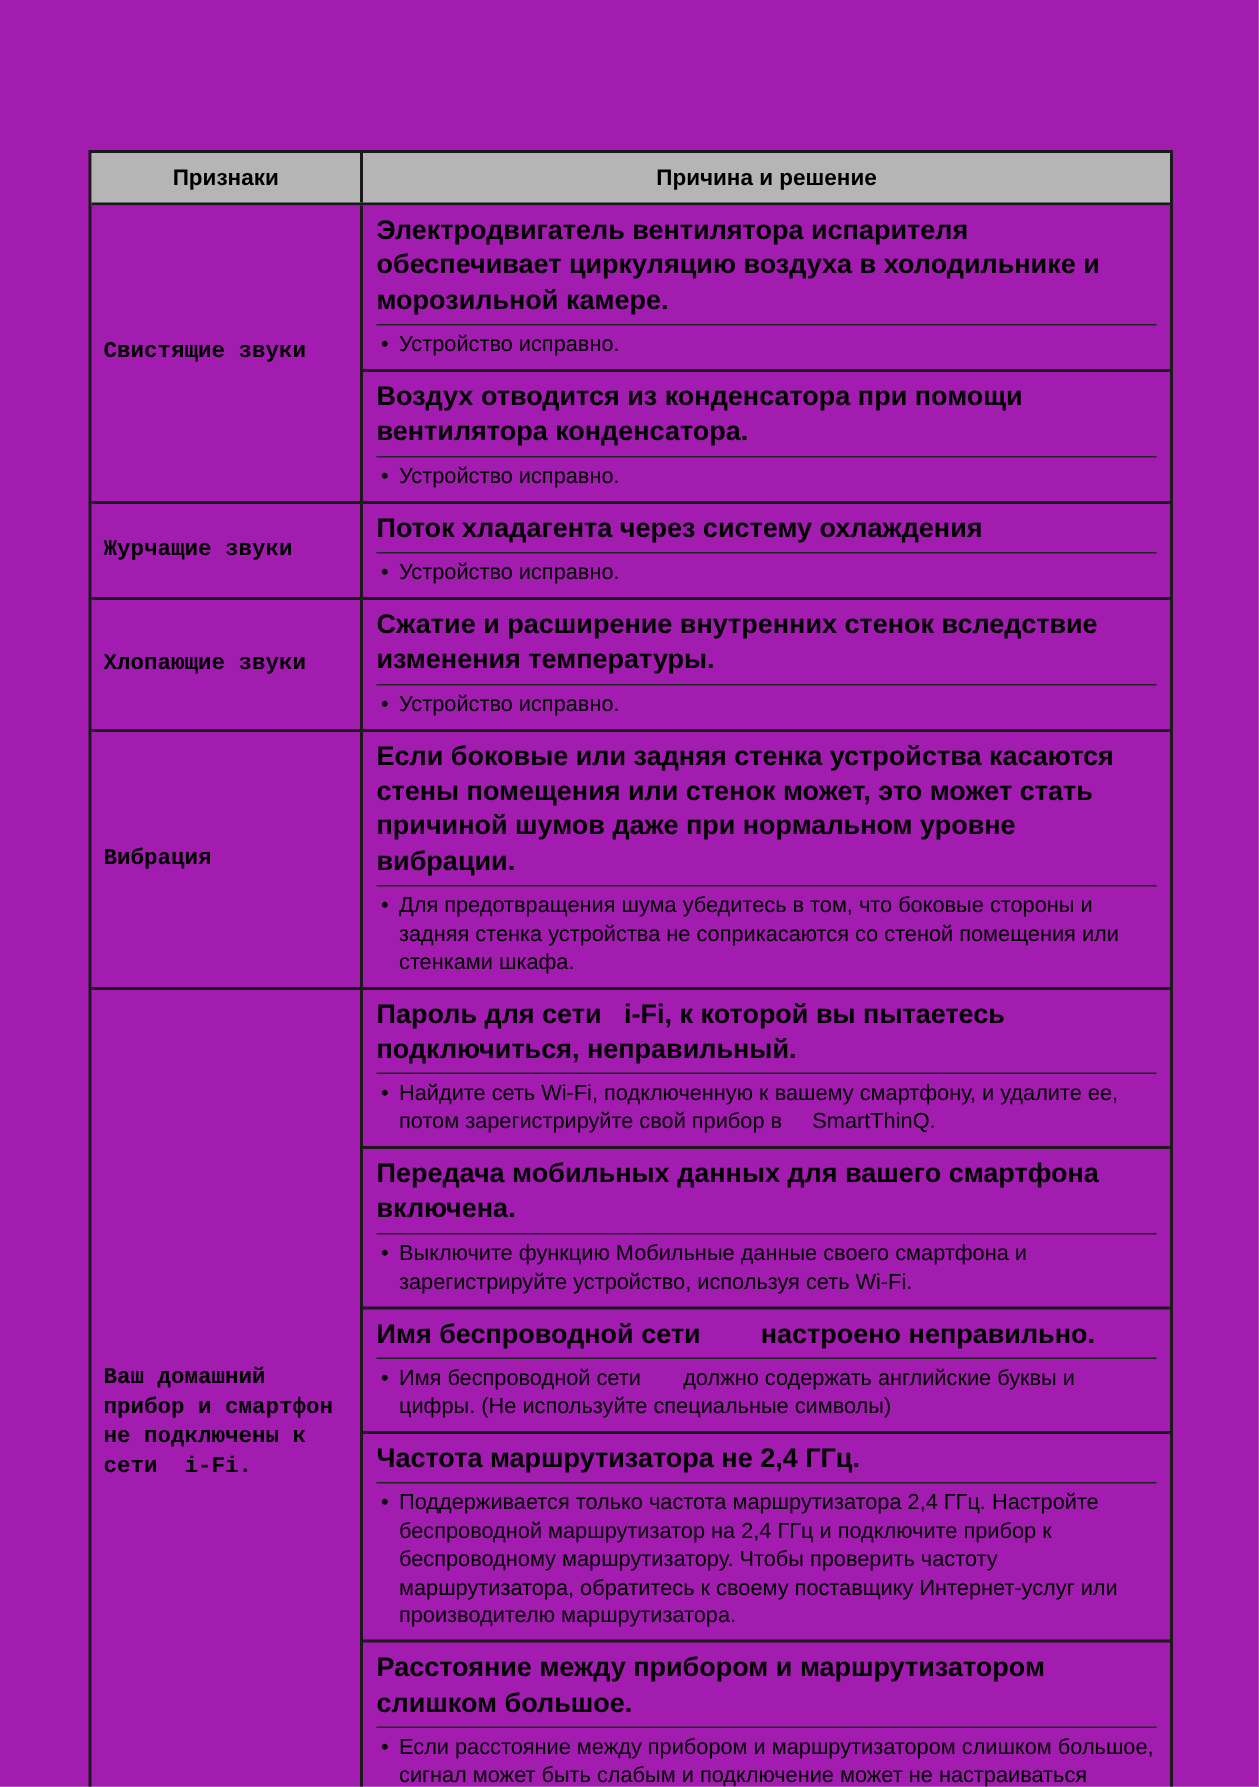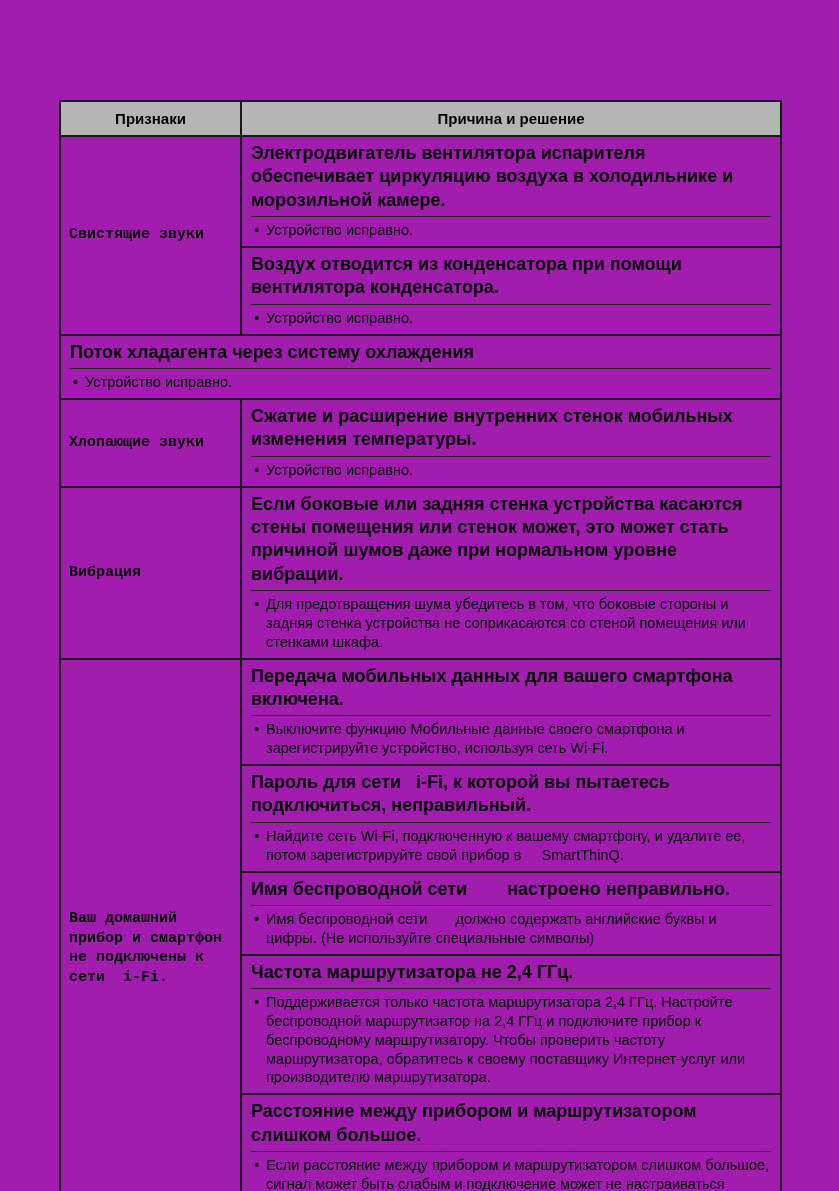--- a/index.html
+++ b/index.html
@@ -102,34 +102,37 @@
               <div class="cause-title">Электродвигатель вентилятора испарителя обеспечивает циркуляцию воздуха в холодильнике и морозильной камере.</div>
               <div class="solution-item">Устройство исправно.</div>
             </div>
             <div class="cause-block">
               <div class="cause-title">Воздух отводится из конденсатора при помощи вентилятора конденсатора.</div>
               <div class="solution-item">Устройство исправно.</div>
             </div>
           </div>
         </div>
         <div class="ts-row">
+          <div class="cell-symptom">
+            <div>Журчащие звуки</div>
+          </div>
           <div class="cell-cause">
             <div class="cause-block">
               <div class="cause-title">Поток хладагента через систему охлаждения</div>
               <div class="solution-item">Устройство исправно.</div>
             </div>
           </div>
         </div>
         <div class="ts-row">
           <div class="cell-symptom">
             <div>Хлопающие звуки</div>
           </div>
           <div class="cell-cause">
             <div class="cause-block">
-              <div class="cause-title">Сжатие и расширение внутренних стенок мобильных изменения температуры.</div>
+              <div class="cause-title">Сжатие и расширение внутренних стенок вследствие изменения температуры.</div>
               <div class="solution-item">Устройство исправно.</div>
             </div>
           </div>
         </div>
         <div class="ts-row">
           <div class="cell-symptom">
             <div>Вибрация</div>
           </div>
           <div class="cell-cause">
             <div class="cause-block">
@@ -137,26 +140,26 @@
               <div class="solution-item">Для предотвращения шума убедитесь в том, что боковые стороны и задняя стенка устройства не соприкасаются со стеной помещения или стенками шкафа.</div>
             </div>
           </div>
         </div>
         <div class="ts-row">
           <div class="cell-symptom">
             <div>Ваш домашний прибор и смартфон не подключены к сети &nbsp;i-Fi.</div>
           </div>
           <div class="cell-cause">
             <div class="cause-block">
+              <div class="cause-title">Пароль для сети &nbsp;&nbsp;i-Fi, к которой вы пытаетесь подключиться, неправильный.</div>
+              <div class="solution-item">Найдите сеть Wi-Fi, подключенную к вашему смартфону, и удалите ее, потом зарегистрируйте свой прибор в &nbsp;&nbsp;&nbsp;&nbsp;SmartThinQ.</div>
+            </div>
+            <div class="cause-block">
               <div class="cause-title">Передача мобильных данных для вашего смартфона включена.</div>
               <div class="solution-item">Выключите функцию Мобильные данные своего смартфона и зарегистрируйте устройство, используя сеть Wi-Fi.</div>
-            </div>
-            <div class="cause-block">
-              <div class="cause-title">Пароль для сети &nbsp;&nbsp;i-Fi, к которой вы пытаетесь подключиться, неправильный.</div>
-              <div class="solution-item">Найдите сеть Wi-Fi, подключенную к вашему смартфону, и удалите ее, потом зарегистрируйте свой прибор в &nbsp;&nbsp;&nbsp;&nbsp;SmartThinQ.</div>
             </div>
             <div class="cause-block">
               <div class="cause-title">Имя беспроводной сети &nbsp;&nbsp;&nbsp;&nbsp;&nbsp;&nbsp; настроено неправильно.</div>
               <div class="solution-item">Имя беспроводной сети &nbsp;&nbsp;&nbsp;&nbsp;&nbsp; должно содержать английские буквы и цифры. (Не используйте специальные символы)</div>
             </div>
             <div class="cause-block">
               <div class="cause-title">Частота маршрутизатора не 2,4 ГГц.</div>
               <div class="solution-item">Поддерживается только частота маршрутизатора 2,4 ГГц. Настройте беспроводной маршрутизатор на 2,4 ГГц и подключите прибор к беспроводному маршрутизатору. Чтобы проверить частоту маршрутизатора, обратитесь к своему поставщику Интернет-услуг или производителю маршрутизатора.</div>
             </div>
             <div class="cause-block">

